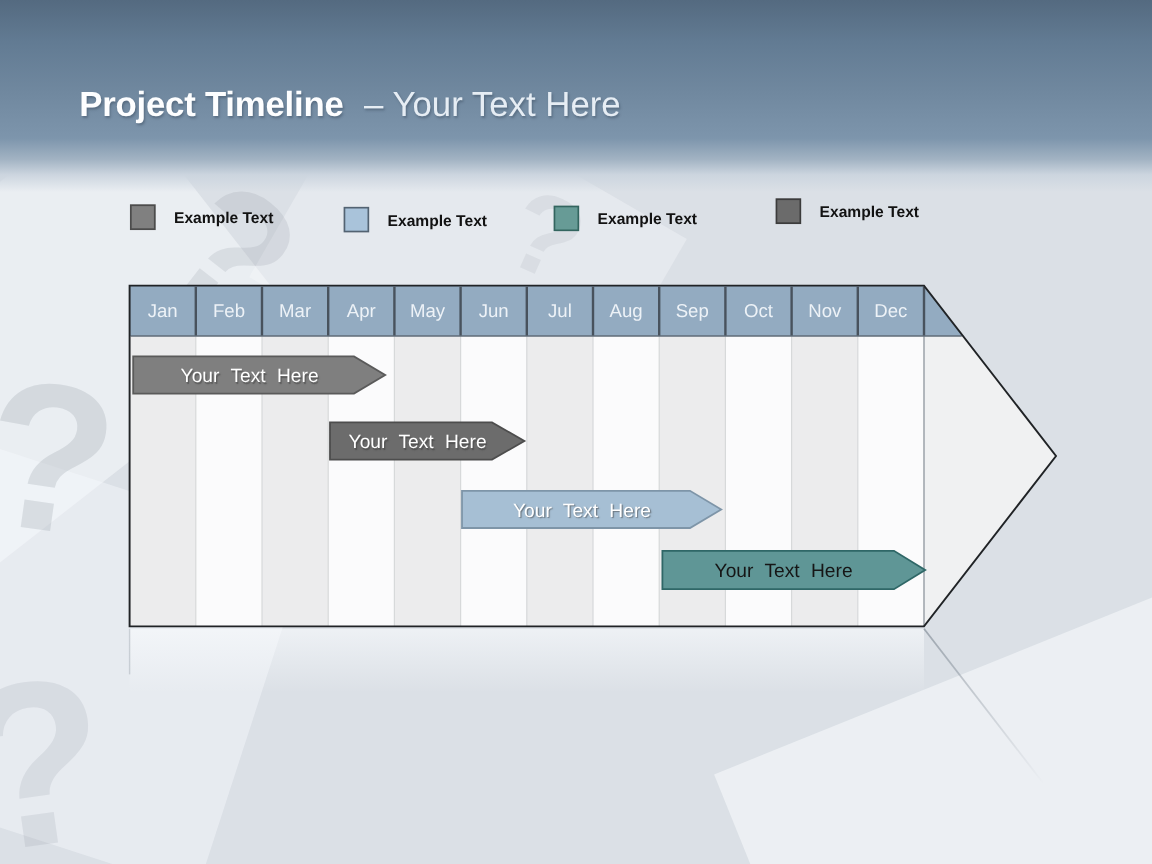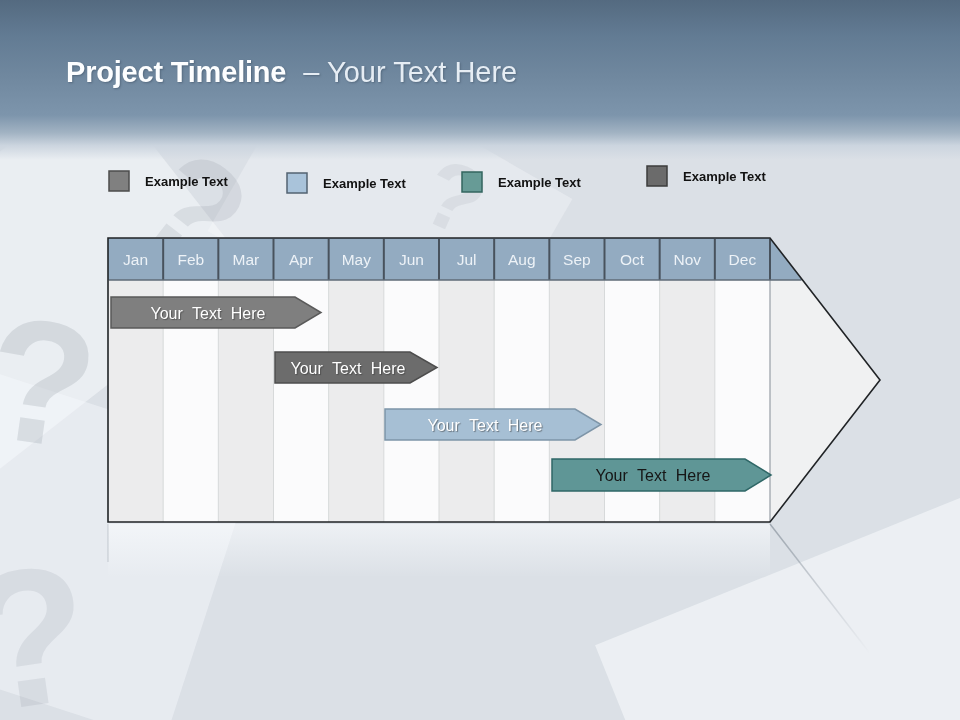--- a/index.html
+++ b/index.html
@@ -24,21 +24,21 @@
   .banner {
     position:absolute; left:0; top:0; width:960px; height:160px; z-index:2; pointer-events:none;
     background:linear-gradient(to bottom,
       #56Six 0%);
     background:linear-gradient(to bottom,
       #546a80 0%, #627b93 22%, #70889f 48%, #7d95ac 72%,
       #a2b3c3 83%, #ccd5df 91%, rgba(221,227,233,0.0) 100%);
   }
   
   .title {
-    position:absolute; left:66px; top:56px; z-index:6; white-space:nowrap;
+    position:absolute; left:66px; top:72px; z-index:6; white-space:nowrap;
     font-size:29px; color:#fdfeff; text-shadow:1px 1px 2px rgba(35,50,65,0.35);
   }
   .t-bold { font-weight:bold; letter-spacing:-0.2px; }
   .t-rest { font-weight:normal; color:#e6edf4; margin-left:9px; }
   
   .legend-item { position:absolute; z-index:6; display:flex; align-items:center; gap:15px; }
   .li-1 { left:108px; top:170px; } .li-2 { left:286px; top:172px; }
   .li-3 { left:461px; top:171px; } .li-4 { left:646px; top:165px; }
   .legend-label { font-size:13px; font-weight:bold; color:#121212; }
   .legend-swatch { display:block; }

